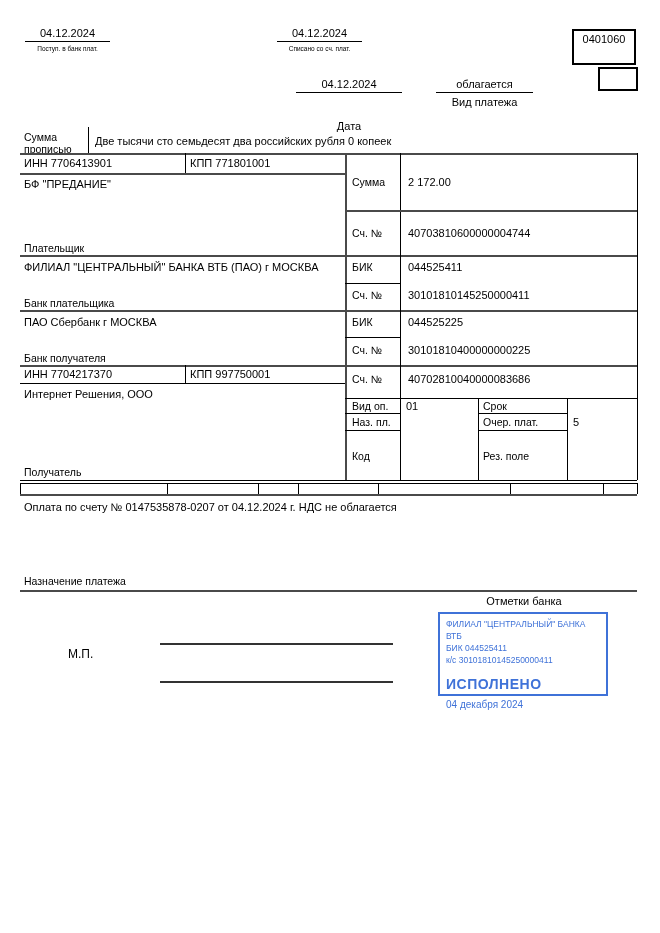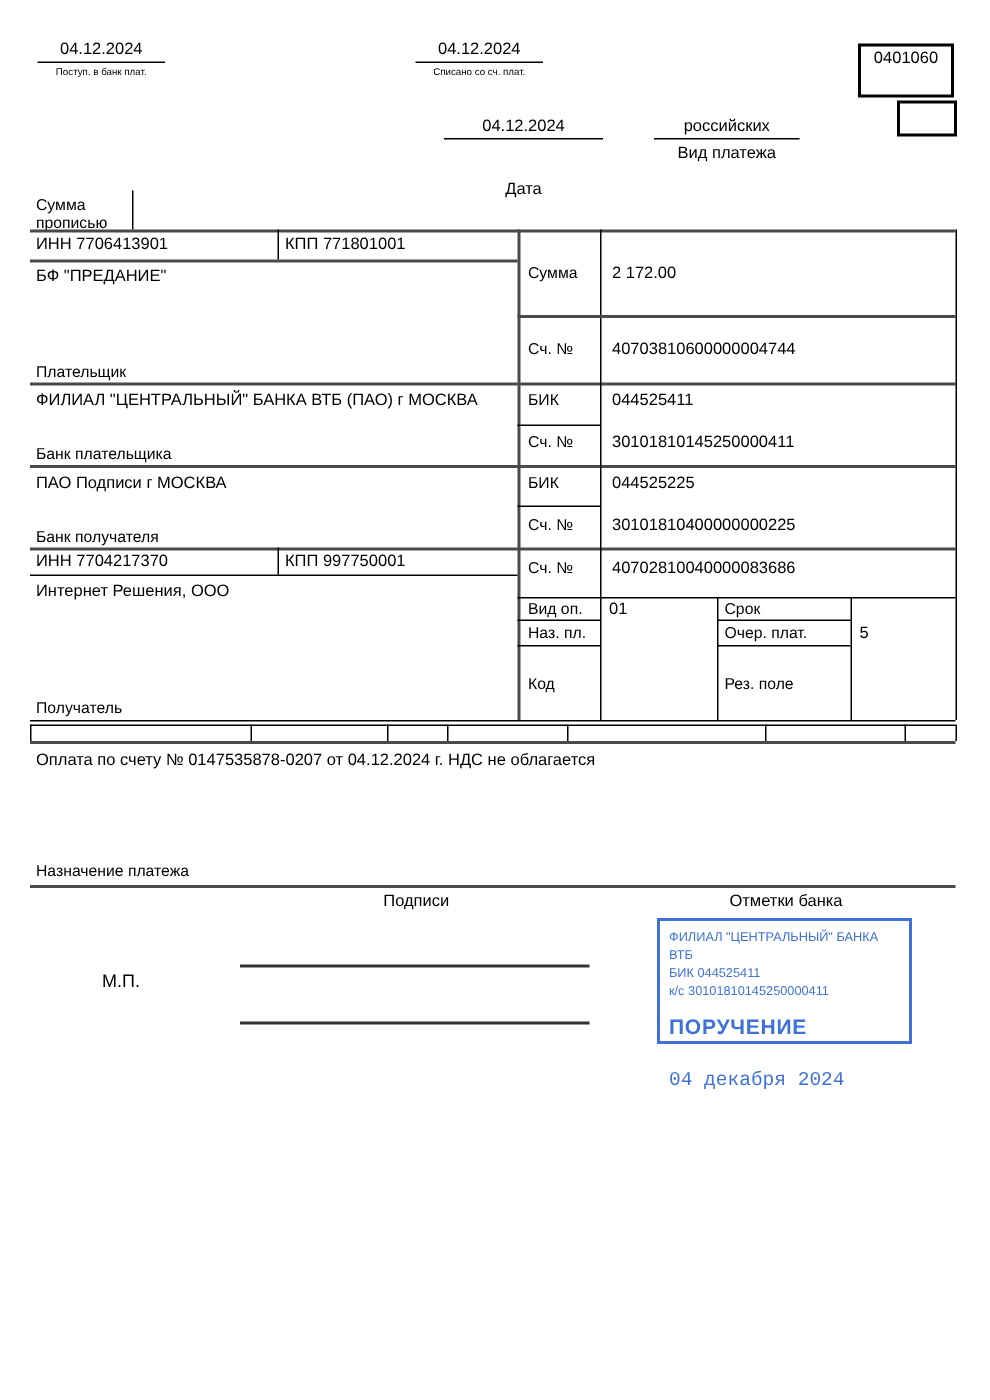--- a/index.html
+++ b/index.html
@@ -12,65 +12,66 @@
   .ctr{text-align:center;}
   .hl{position:absolute;height:0;border-top:1px solid #000;}
   .hl.k{border-top:2px solid #4a4a4a;}
   .vl{position:absolute;width:0;border-left:1px solid #000;}
   .vl.k{border-left:2px solid #4a4a4a;}
   .ufield{position:absolute;text-align:center;font-size:11px;border-bottom:1px solid #000;padding-bottom:2px;}
   .box{position:absolute;border:2px solid #000;box-sizing:border-box;}
   .stamp{position:absolute;left:438px;top:612px;width:170px;height:84px;box-sizing:border-box;
          border:2px solid #3f72d8;color:#3f72d8;padding:5px 6px;font-size:8.5px;line-height:1.4;}
   .stamp .done{font-size:14px;font-weight:bold;margin-top:8px;letter-spacing:.5px;}
-  .stamp .sdate{font-size:13px;margin-top:17px;font-family:Liberation Mono, monospace;}
+  .stamp .sdate{font-size:10px;margin-top:4px;}
 </style>
 </head>
 <body>
 
 <div class="page">
 
   <div class="ufield" style="left:25px;top:27px;width:85px;">04.12.2024</div>
   <div class="t s7 ctr" style="left:25px;top:45px;width:85px;">Поступ. в банк плат.</div>
 
   <div class="ufield" style="left:277px;top:27px;width:85px;">04.12.2024</div>
   <div class="t s7 ctr" style="left:277px;top:45px;width:85px;">Списано со сч. плат.</div>
 
   <div class="box" style="left:572px;top:29px;width:64px;height:36px;">
     <div class="t ctr" style="left:0;top:2px;width:60px;">0401060</div>
   </div>
 
   <div class="ufield" style="left:296px;top:78px;width:106px;">04.12.2024</div>
   <div class="t ctr" style="left:296px;top:96px;width:106px;margin-top:24px;">Дата</div>
-  <div class="ufield" style="left:436px;top:78px;width:97px;">российских</div>
+  <div class="ufield" style="left:436px;top:78px;width:97px;">облагается</div>
   <div class="t ctr" style="left:436px;top:96px;width:97px;">Вид платежа</div>
   <div class="box" style="left:598px;top:67px;width:40px;height:24px;"></div>
 
   <div class="t s10" style="left:24px;top:131px;">
     <span>Сумма</span><br>
     <span>прописью</span>
   </div>
   <div class="vl" style="left:88px;top:127px;height:26px;"></div>
+  <div class="t" style="left:95px;top:135px;">Две тысячи сто семьдесят два российских рубля 0 копеек</div>
 
   <div class="hl k" style="left:20px;top:153px;width:617px;"></div>
 
   <div class="t" style="left:24px;top:157px;">ИНН 7706413901</div>
   <div class="t" style="left:190px;top:157px;">КПП 771801001</div>
   <div class="vl" style="left:185px;top:153px;height:20px;"></div>
   <div class="hl k" style="left:20px;top:173px;width:325px;"></div>
 
   <div class="t" style="left:24px;top:178px;">БФ "ПРЕДАНИЕ"</div>
   <div class="t s10" style="left:24px;top:242px;">Плательщик</div>
   <div class="hl k" style="left:20px;top:255px;width:617px;"></div>
 
   <div class="t" style="left:24px;top:261px;">ФИЛИАЛ "ЦЕНТРАЛЬНЫЙ" БАНКА ВТБ (ПАО) г МОСКВА</div>
   <div class="t s10" style="left:24px;top:297px;">Банк плательщика</div>
   <div class="hl k" style="left:20px;top:310px;width:617px;"></div>
 
-  <div class="t" style="left:24px;top:316px;">ПАО Подписи г МОСКВА</div>
+  <div class="t" style="left:24px;top:316px;">ПАО Сбербанк г МОСКВА</div>
   <div class="t s10" style="left:24px;top:352px;">Банк получателя</div>
   <div class="hl k" style="left:20px;top:365px;width:617px;"></div>
 
   <div class="t" style="left:24px;top:368px;">ИНН 7704217370</div>
   <div class="t" style="left:190px;top:368px;">КПП 997750001</div>
   <div class="vl" style="left:185px;top:365px;height:18px;"></div>
   <div class="hl" style="left:20px;top:383px;width:325px;"></div>
 
   <div class="t" style="left:24px;top:388px;">Интернет Решения, ООО</div>
   <div class="t s10" style="left:24px;top:466px;">Получатель</div>
@@ -130,28 +131,27 @@
   <div class="vl" style="left:298px;top:483px;height:11px;"></div>
   <div class="vl" style="left:378px;top:483px;height:11px;"></div>
   <div class="vl" style="left:510px;top:483px;height:11px;"></div>
   <div class="vl" style="left:603px;top:483px;height:11px;"></div>
   <div class="vl" style="left:637px;top:483px;height:11px;"></div>
 
   <div class="t" style="left:24px;top:501px;">Оплата по счету № 0147535878-0207 от 04.12.2024 г.  НДС не облагается</div>
   <div class="t s10" style="left:24px;top:575px;">Назначение платежа</div>
   <div class="hl k" style="left:20px;top:590px;width:617px;"></div>
 
-  <div class="t ctr" style="left:160px;top:595px;width:235px;">Подписи</div>
   <div class="t ctr" style="left:438px;top:595px;width:172px;">Отметки банка</div>
 
   <div class="t" style="left:68px;top:648px;font-size:12px;">М.П.</div>
   <div class="hl" style="left:160px;top:643px;width:233px;border-top:2px solid #333;"></div>
   <div class="hl" style="left:160px;top:681px;width:233px;border-top:2px solid #333;"></div>
 
   <div class="stamp">
     <div>ФИЛИАЛ "ЦЕНТРАЛЬНЫЙ" БАНКА ВТБ</div>
     <div>БИК 044525411</div>
     <div>к/с 30101810145250000411</div>
-    <div class="done">ПОРУЧЕНИЕ</div>
+    <div class="done">ИСПОЛНЕНО</div>
     <div class="sdate">04 декабря 2024</div>
   </div>
 
 </div>
 
 </body></html>

